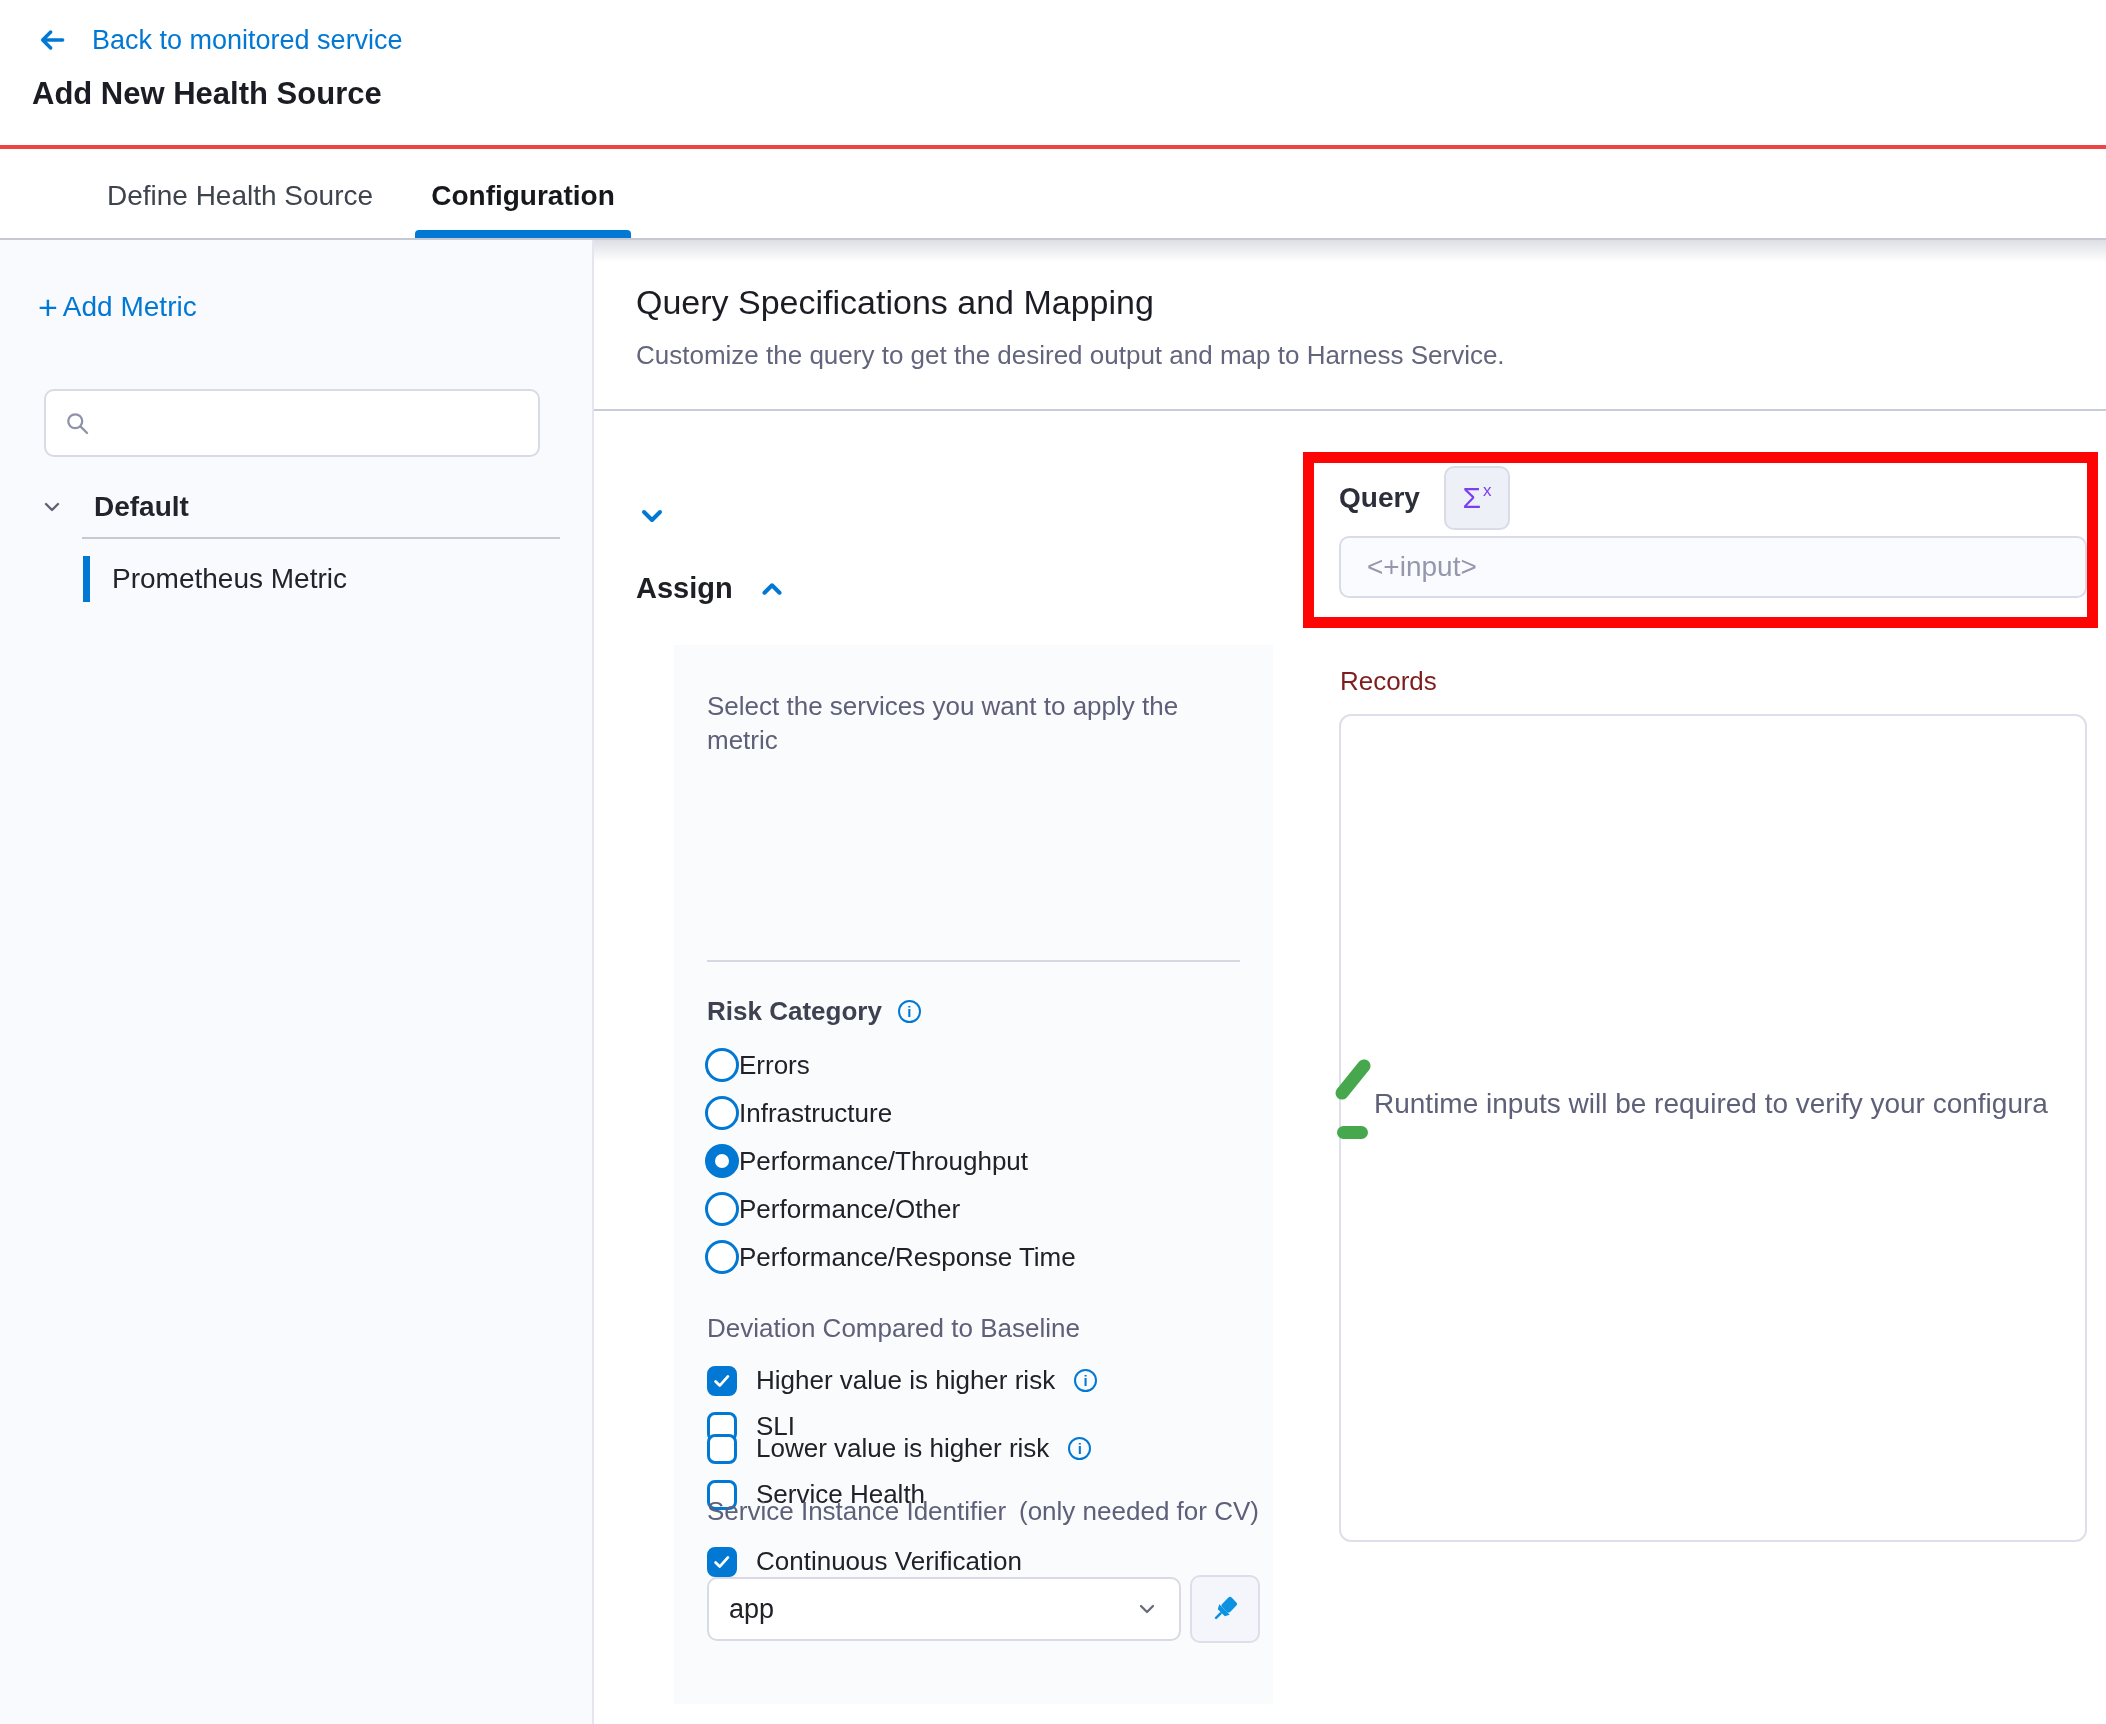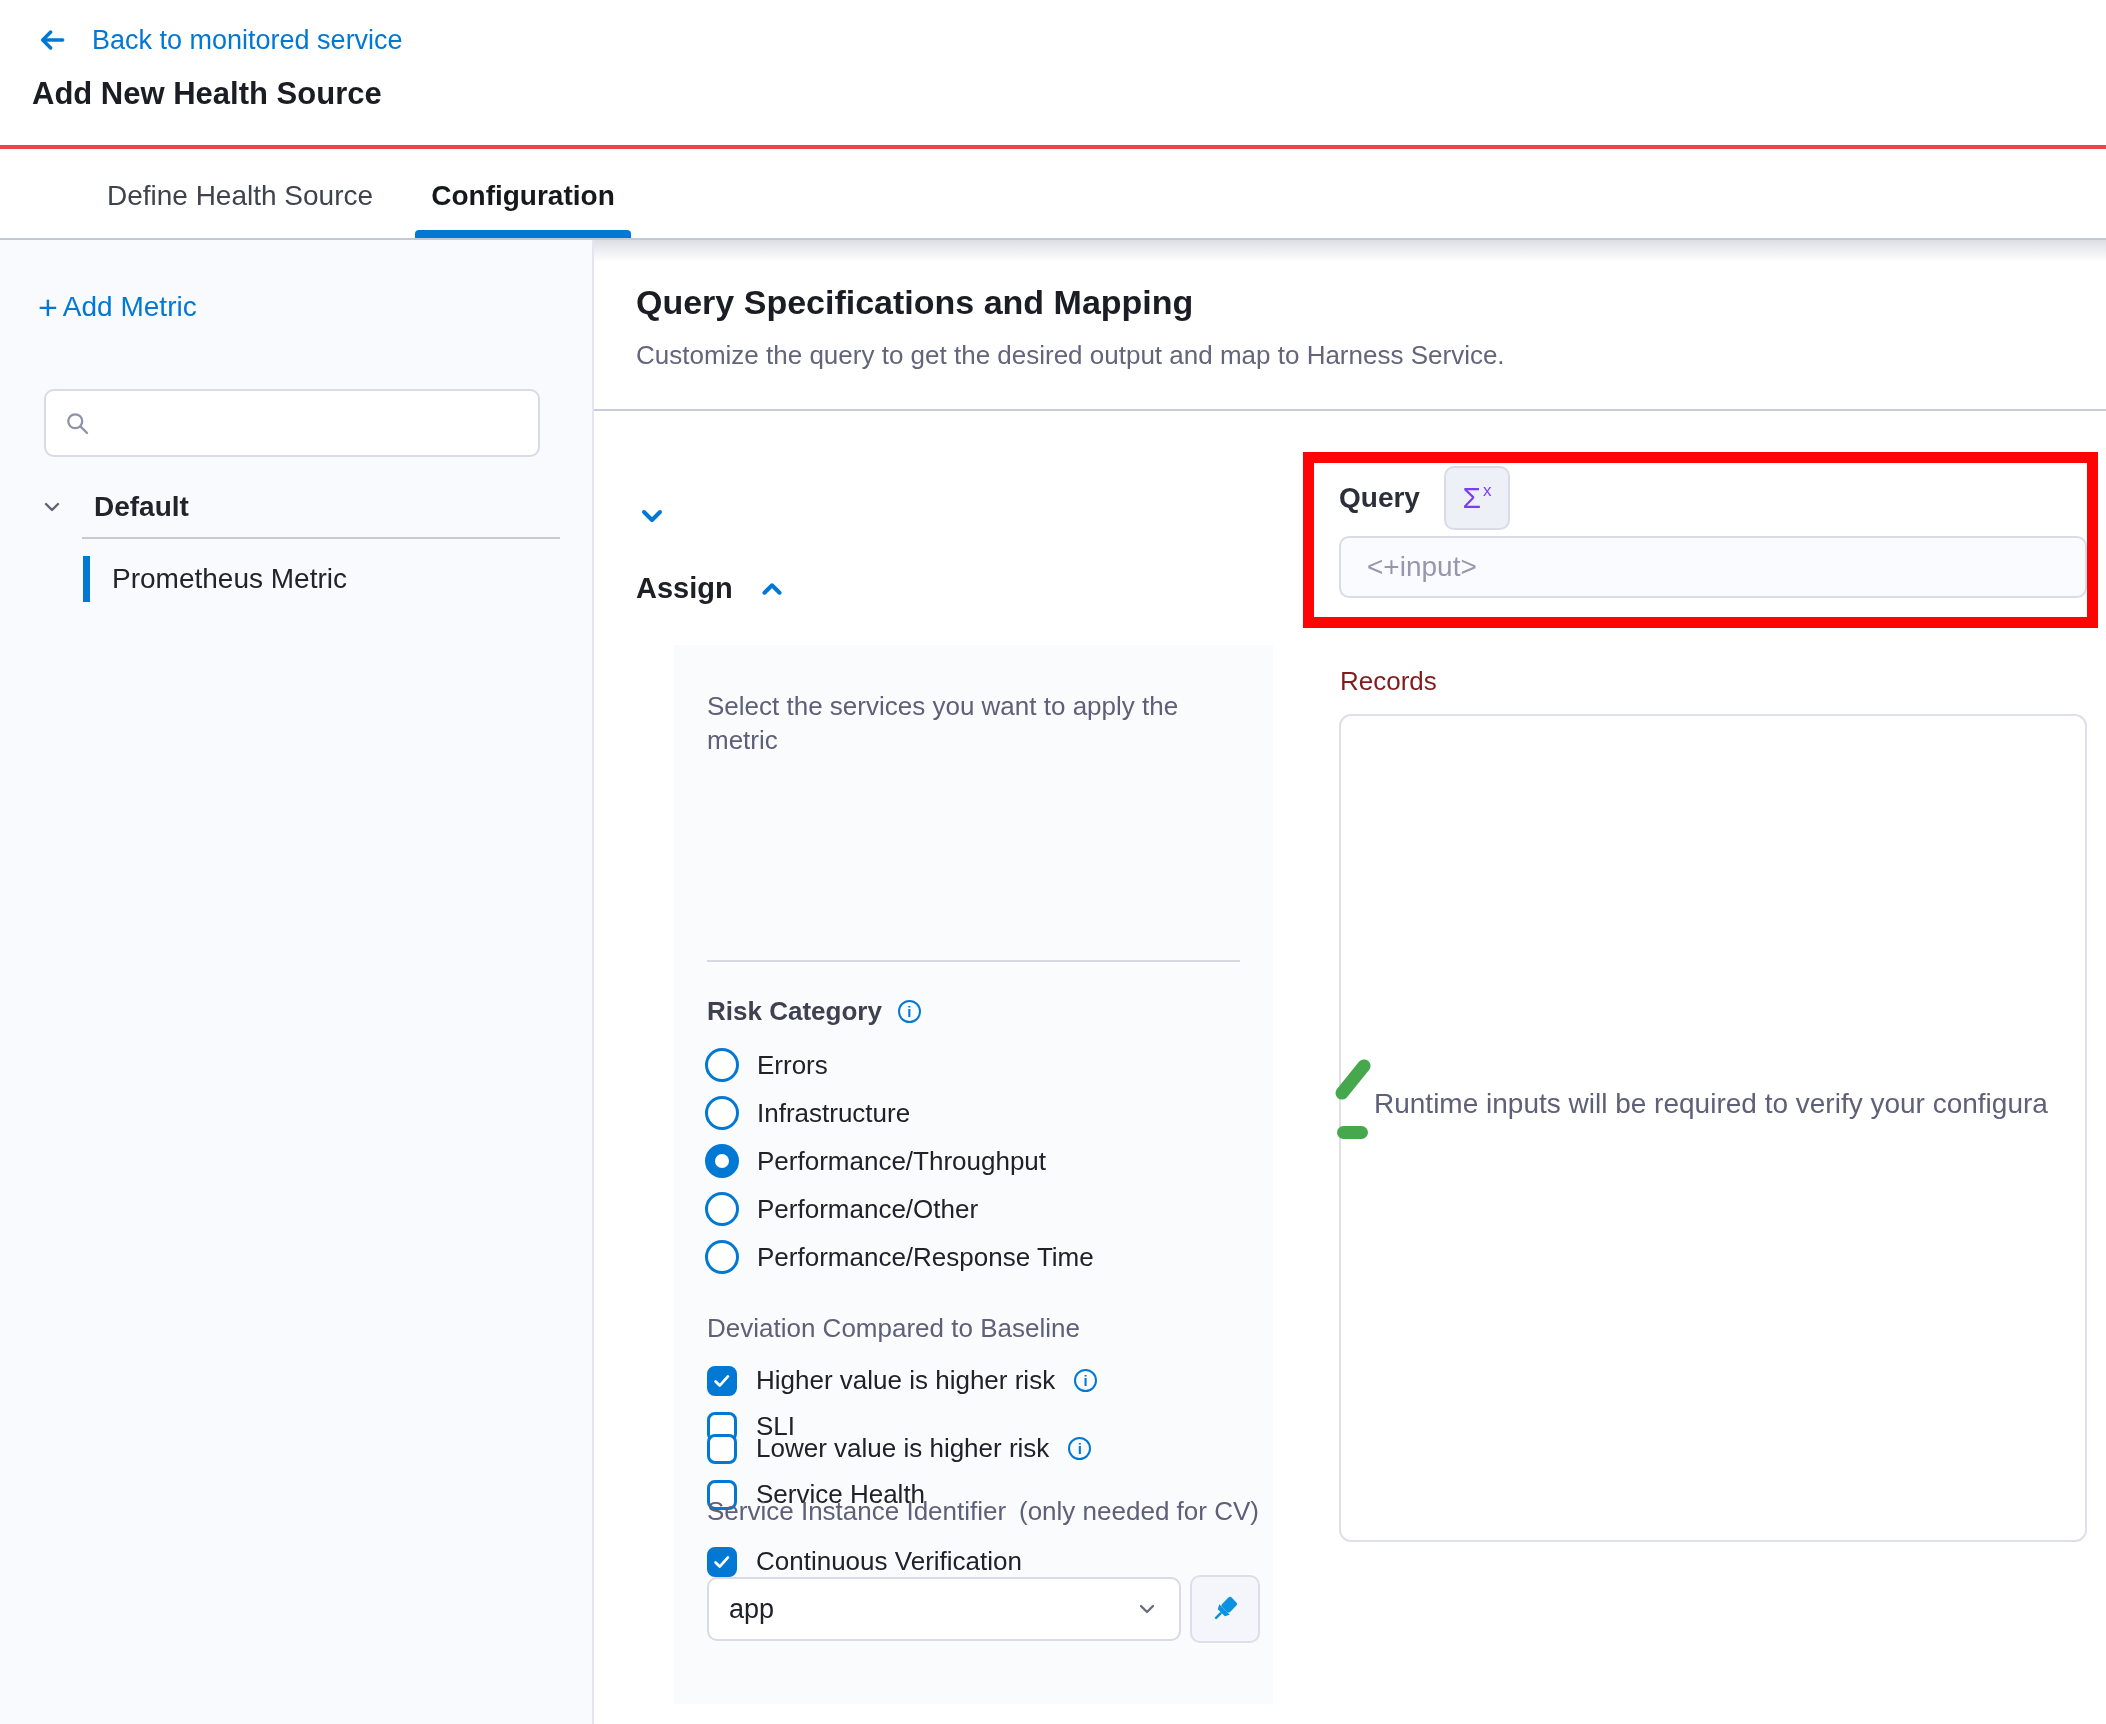--- a/index.html
+++ b/index.html
@@ -33,21 +33,21 @@
   .search-box{left:44px;top:389px;width:496px;height:68px;background:#fff;border:2px solid var(--border);border-radius:10px;display:flex;align-items:center;padding:0 18px;gap:14px;}
   .search-box input{border:none;outline:none;background:transparent;font-size:26px;color:#2a2b33;width:100%;}
   .group-row{left:40px;top:486px;gap:30px;height:42px;cursor:pointer;}
   .group-row .lbl{font-size:28px;font-weight:bold;color:var(--ink2);}
   .group-underline{left:82px;top:537px;width:478px;height:2px;background:#c6c9d4;}
   .metric-item{left:83px;top:556px;height:46px;cursor:pointer;}
   .metric-item .bar{width:7px;height:46px;background:var(--blue);}
   .metric-item .lbl{font-size:28px;color:var(--ink2);margin-left:22px;}
 
   
-  .h1{left:636px;top:283px;font-size:34px;font-weight:bold;color:var(--ink);}
+  .h1{left:636px;top:283px;font-size:34px;font-weight:normal;color:var(--ink);}
   .sub{left:636px;top:340px;font-size:26px;color:var(--gray2);}
   .divider1{left:594px;top:409px;width:1512px;height:2px;background:var(--border2);}
 
   
   .map-row{left:636px;top:500px;gap:28px;cursor:pointer;}
   .map-row .lbl,.assign-row .lbl{font-size:29px;font-weight:bold;color:#1f2026;}
   .assign-row{left:636px;top:572px;gap:24px;cursor:pointer;}
 
   
   .panel{left:674px;top:645px;width:599px;height:1059px;background:var(--panel);}
@@ -56,21 +56,21 @@
   .cbrow{gap:19px;cursor:pointer;}
   .cb{width:30px;height:30px;border:3px solid var(--blue);border-radius:8px;background:#fff;flex:0 0 auto;display:flex;align-items:center;justify-content:center;}
   .cb svg{display:none;}
   .cb.checked{background:var(--blue);border-color:var(--blue);}
   .cb.checked svg{display:block;}
   .cbrow .lbl{font-size:26px;color:#202129;}
   .divider2{left:33px;top:315px;width:533px;height:2px;background:#d6d9e3;}
   .risk-row{left:33px;top:351px;gap:16px;}
   .risk-row .lbl{font-size:26px;font-weight:600;color:#3e4150;}
   .info{width:23px;height:23px;border:2px solid var(--blue);border-radius:50%;color:var(--blue);font-size:15px;font-weight:bold;display:flex;align-items:center;justify-content:center;cursor:pointer;flex:0 0 auto;}
-  .radiorow{left:31px;gap:18px;cursor:pointer;}
+  .radiorow{left:31px;cursor:pointer;}
   .radio{width:34px;height:34px;border:3px solid var(--blue);border-radius:50%;background:#fff;flex:0 0 auto;}
   .radio.sel{border-width:10px;}
   .radiorow .lbl{font-size:26px;color:#202129;}
   .dev-label{left:33px;top:1313px;font-size:26px;color:var(--gray);}
   .sii-label{left:33px;top:850px;width:320px;font-size:26px;line-height:33px;color:var(--gray);}
   .sii-note{left:345px;top:850px;width:310px;font-size:26px;line-height:33px;color:var(--gray);}
   .dropdown{left:33px;top:932px;width:474px;height:64px;background:#fff;border:2px solid var(--border);border-radius:10px;display:flex;align-items:center;padding:0 20px;justify-content:space-between;cursor:pointer;}
   .dropdown .val{font-size:27px;color:#202129;}
   .pinbtn{left:516px;top:930px;width:70px;height:68px;background:#f4f6fb;border:2px solid #dcdfe9;border-radius:10px;display:flex;align-items:center;justify-content:center;cursor:pointer;}
 

